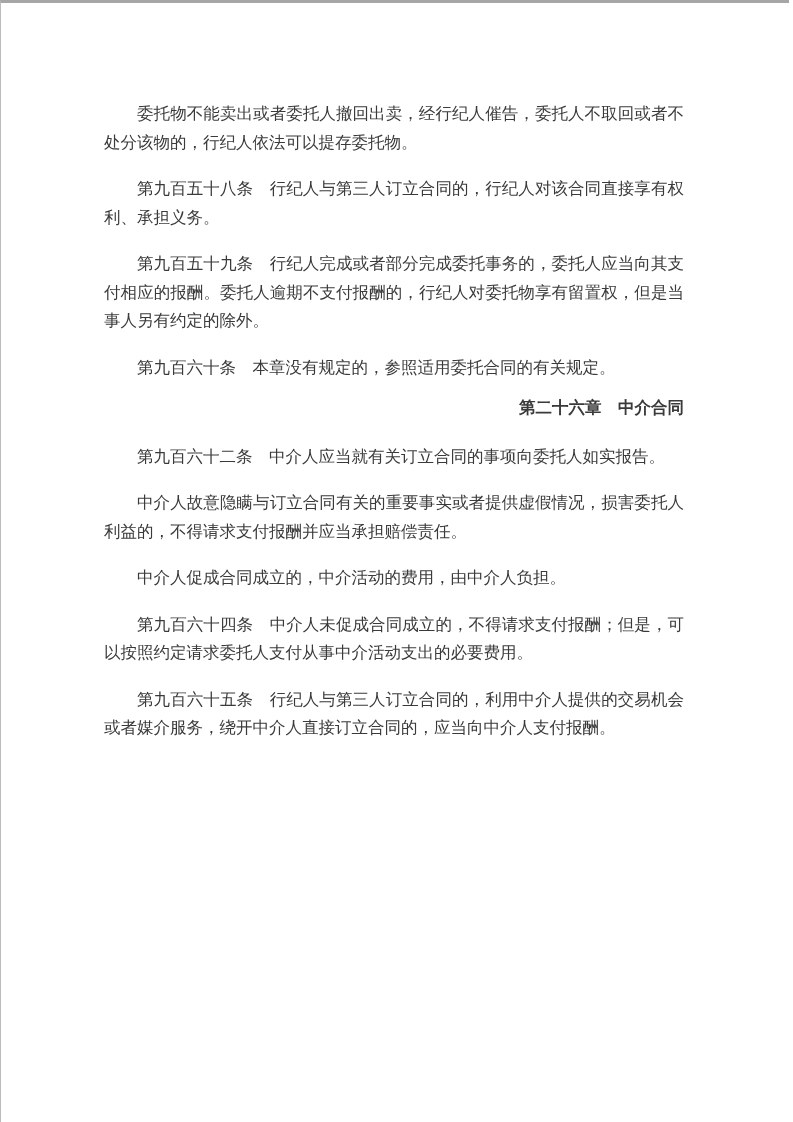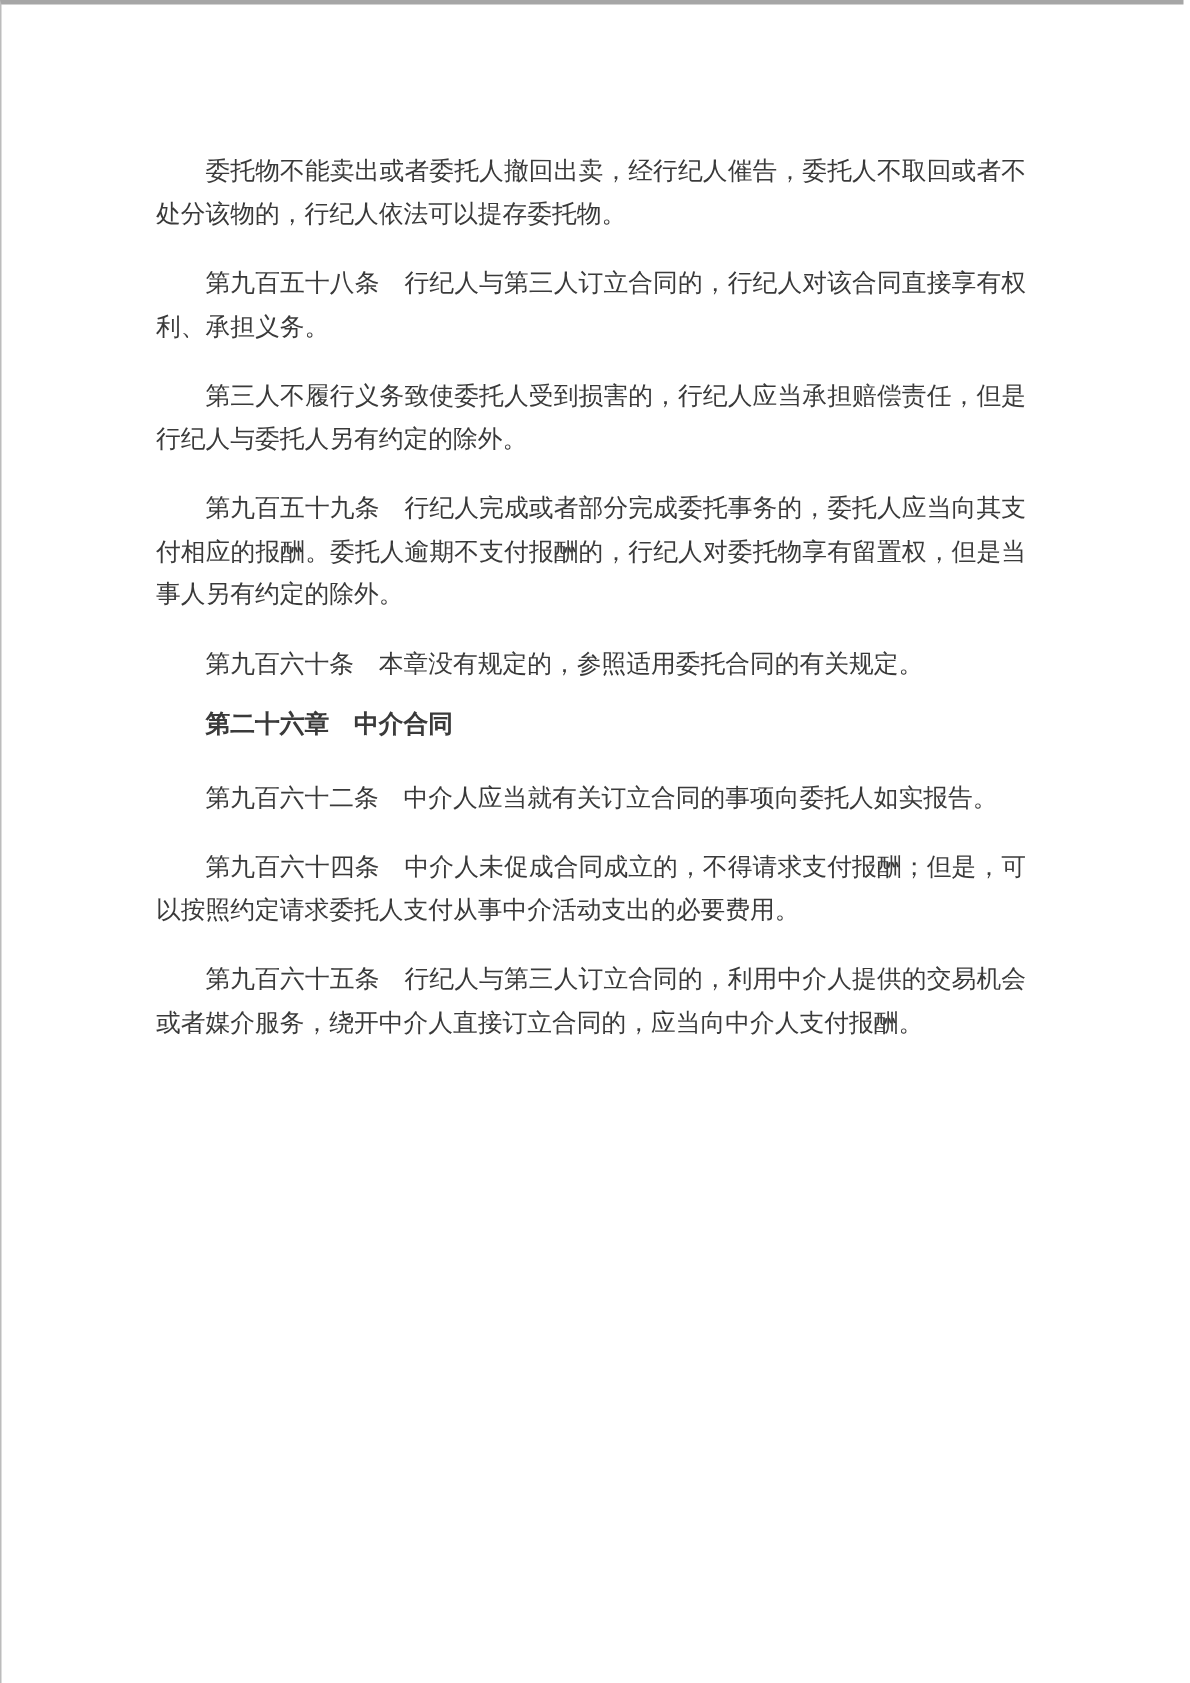--- a/index.html
+++ b/index.html
@@ -31,29 +31,30 @@
   }
   .para.no-gap {
     margin-bottom: 12px;
   }
   .chapter-heading {
     font-size: 16.5px;
     line-height: 28.5px;
     font-weight: 700;
     margin: 0 0 20px 0;
     text-indent: 2em;
-    text-align: left;
+    text-align: right;
   }
 </style>
 </head>
 <body>
 
 <div class="page">
   <p class="para">委托物不能卖出或者委托人撤回出卖，经行纪人催告，委托人不取回或者不处分该物的，行纪人依法可以提存委托物。</p>
   <p class="para">第九百五十八条　行纪人与第三人订立合同的，行纪人对该合同直接享有权利、承担义务。</p>
-  <p class="para">第三人不履行义务致使委托人受到损害的，行纪人应当承担赔偿责任，但是行纪人与委托人另有约定的除外。</p>
   <p class="para">第九百五十九条　行纪人完成或者部分完成委托事务的，委托人应当向其支付相应的报酬。委托人逾期不支付报酬的，行纪人对委托物享有留置权，但是当事人另有约定的除外。</p>
   <p class="para no-gap">第九百六十条　本章没有规定的，参照适用委托合同的有关规定。</p>
   <p class="chapter-heading">第二十六章　中介合同</p>
   <p class="para">第九百六十二条　中介人应当就有关订立合同的事项向委托人如实报告。</p>
+  <p class="para">中介人故意隐瞒与订立合同有关的重要事实或者提供虚假情况，损害委托人利益的，不得请求支付报酬并应当承担赔偿责任。</p>
+  <p class="para">中介人促成合同成立的，中介活动的费用，由中介人负担。</p>
   <p class="para">第九百六十四条　中介人未促成合同成立的，不得请求支付报酬；但是，可以按照约定请求委托人支付从事中介活动支出的必要费用。</p>
   <p class="para">第九百六十五条　行纪人与第三人订立合同的，利用中介人提供的交易机会或者媒介服务，绕开中介人直接订立合同的，应当向中介人支付报酬。</p>
 </div>
 
 </body></html>

